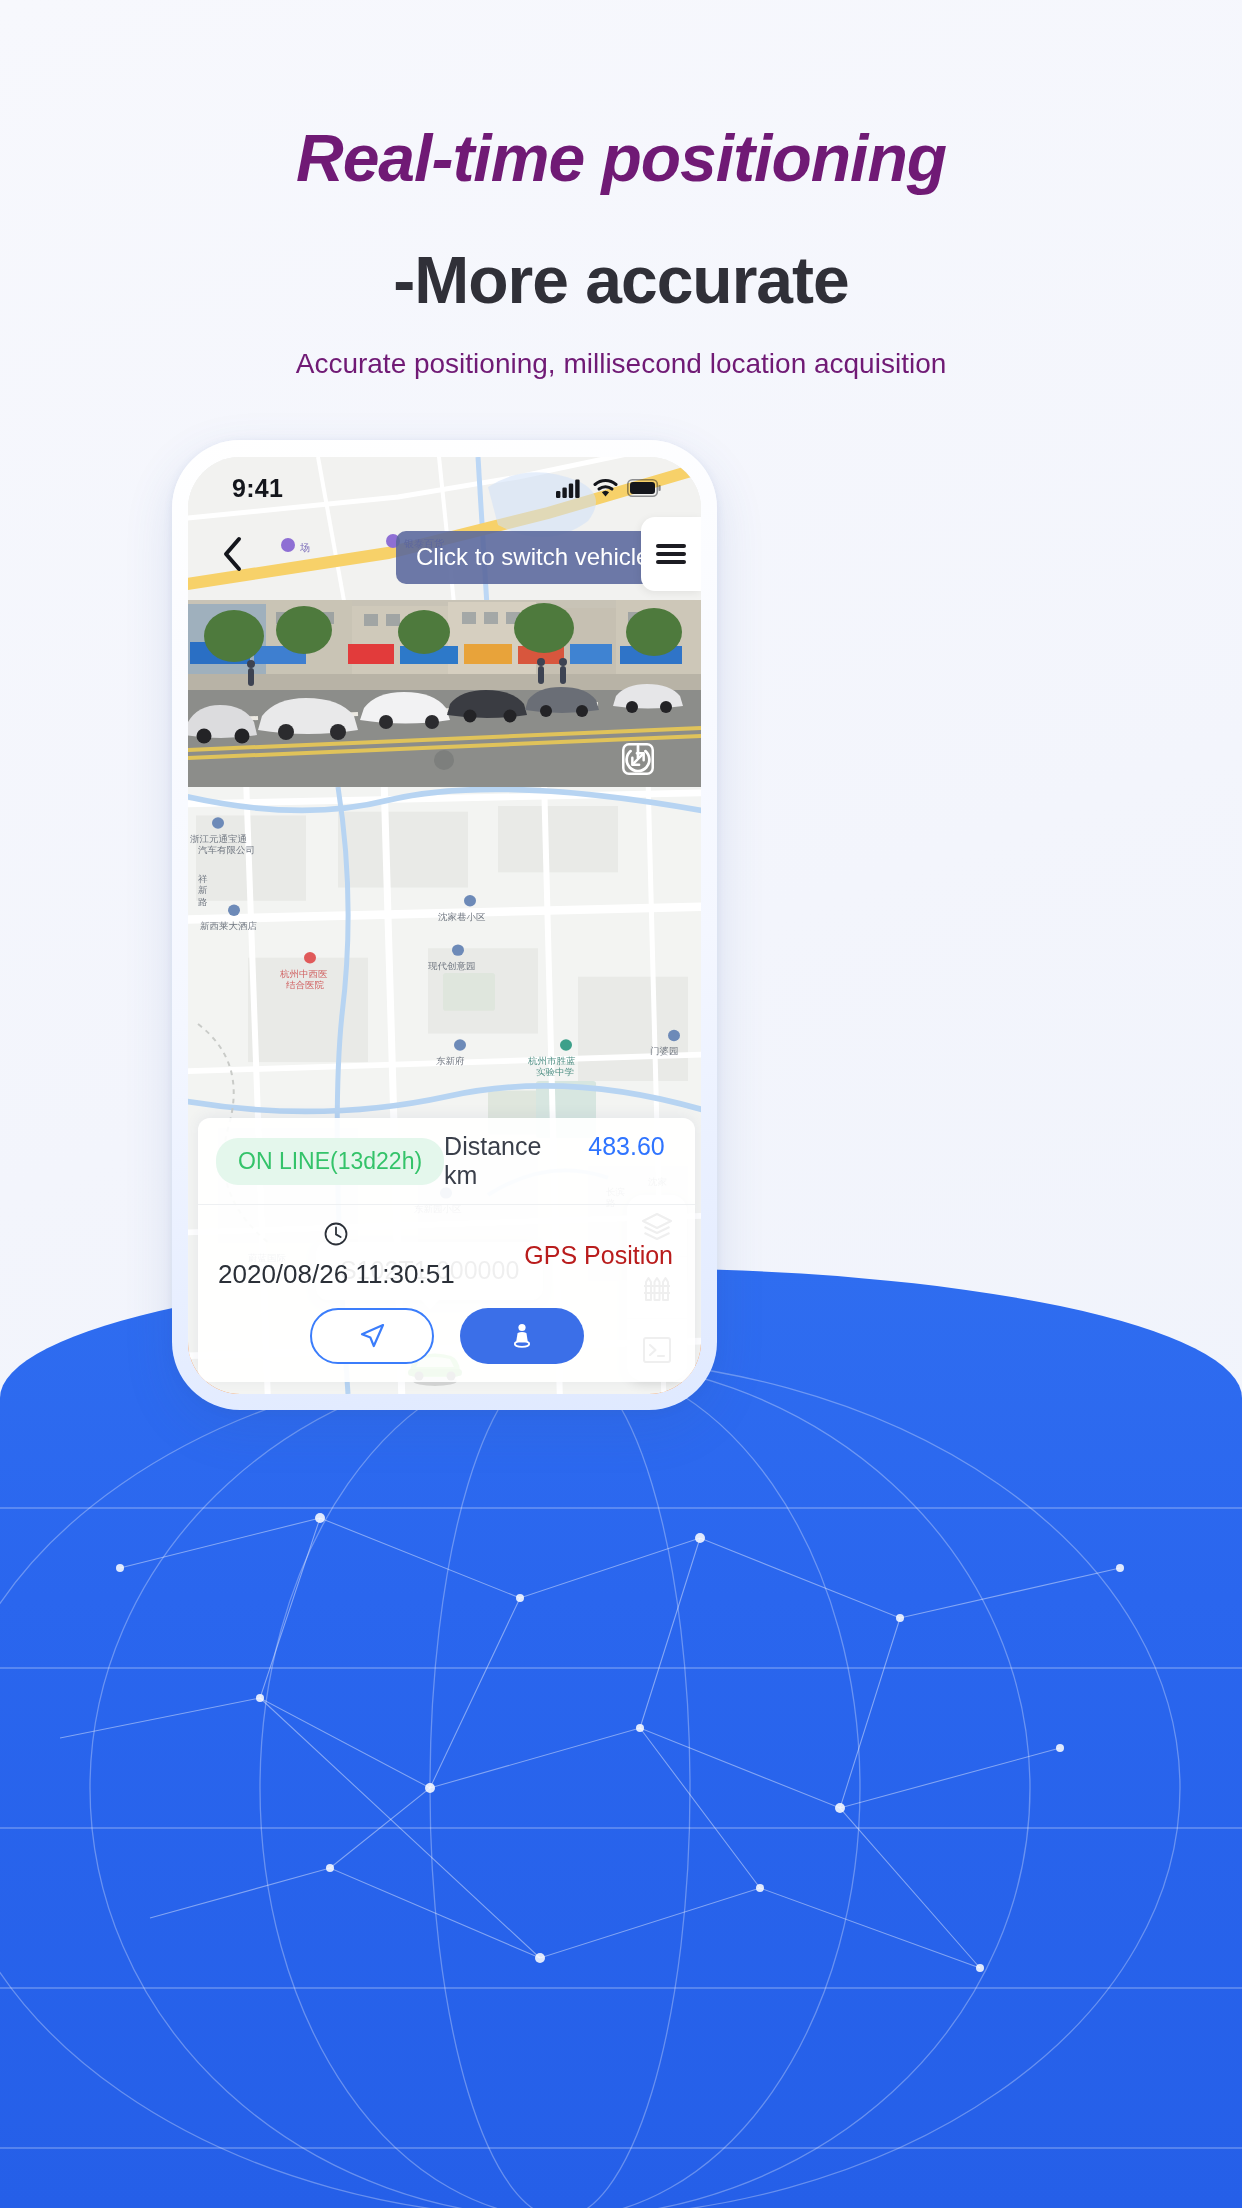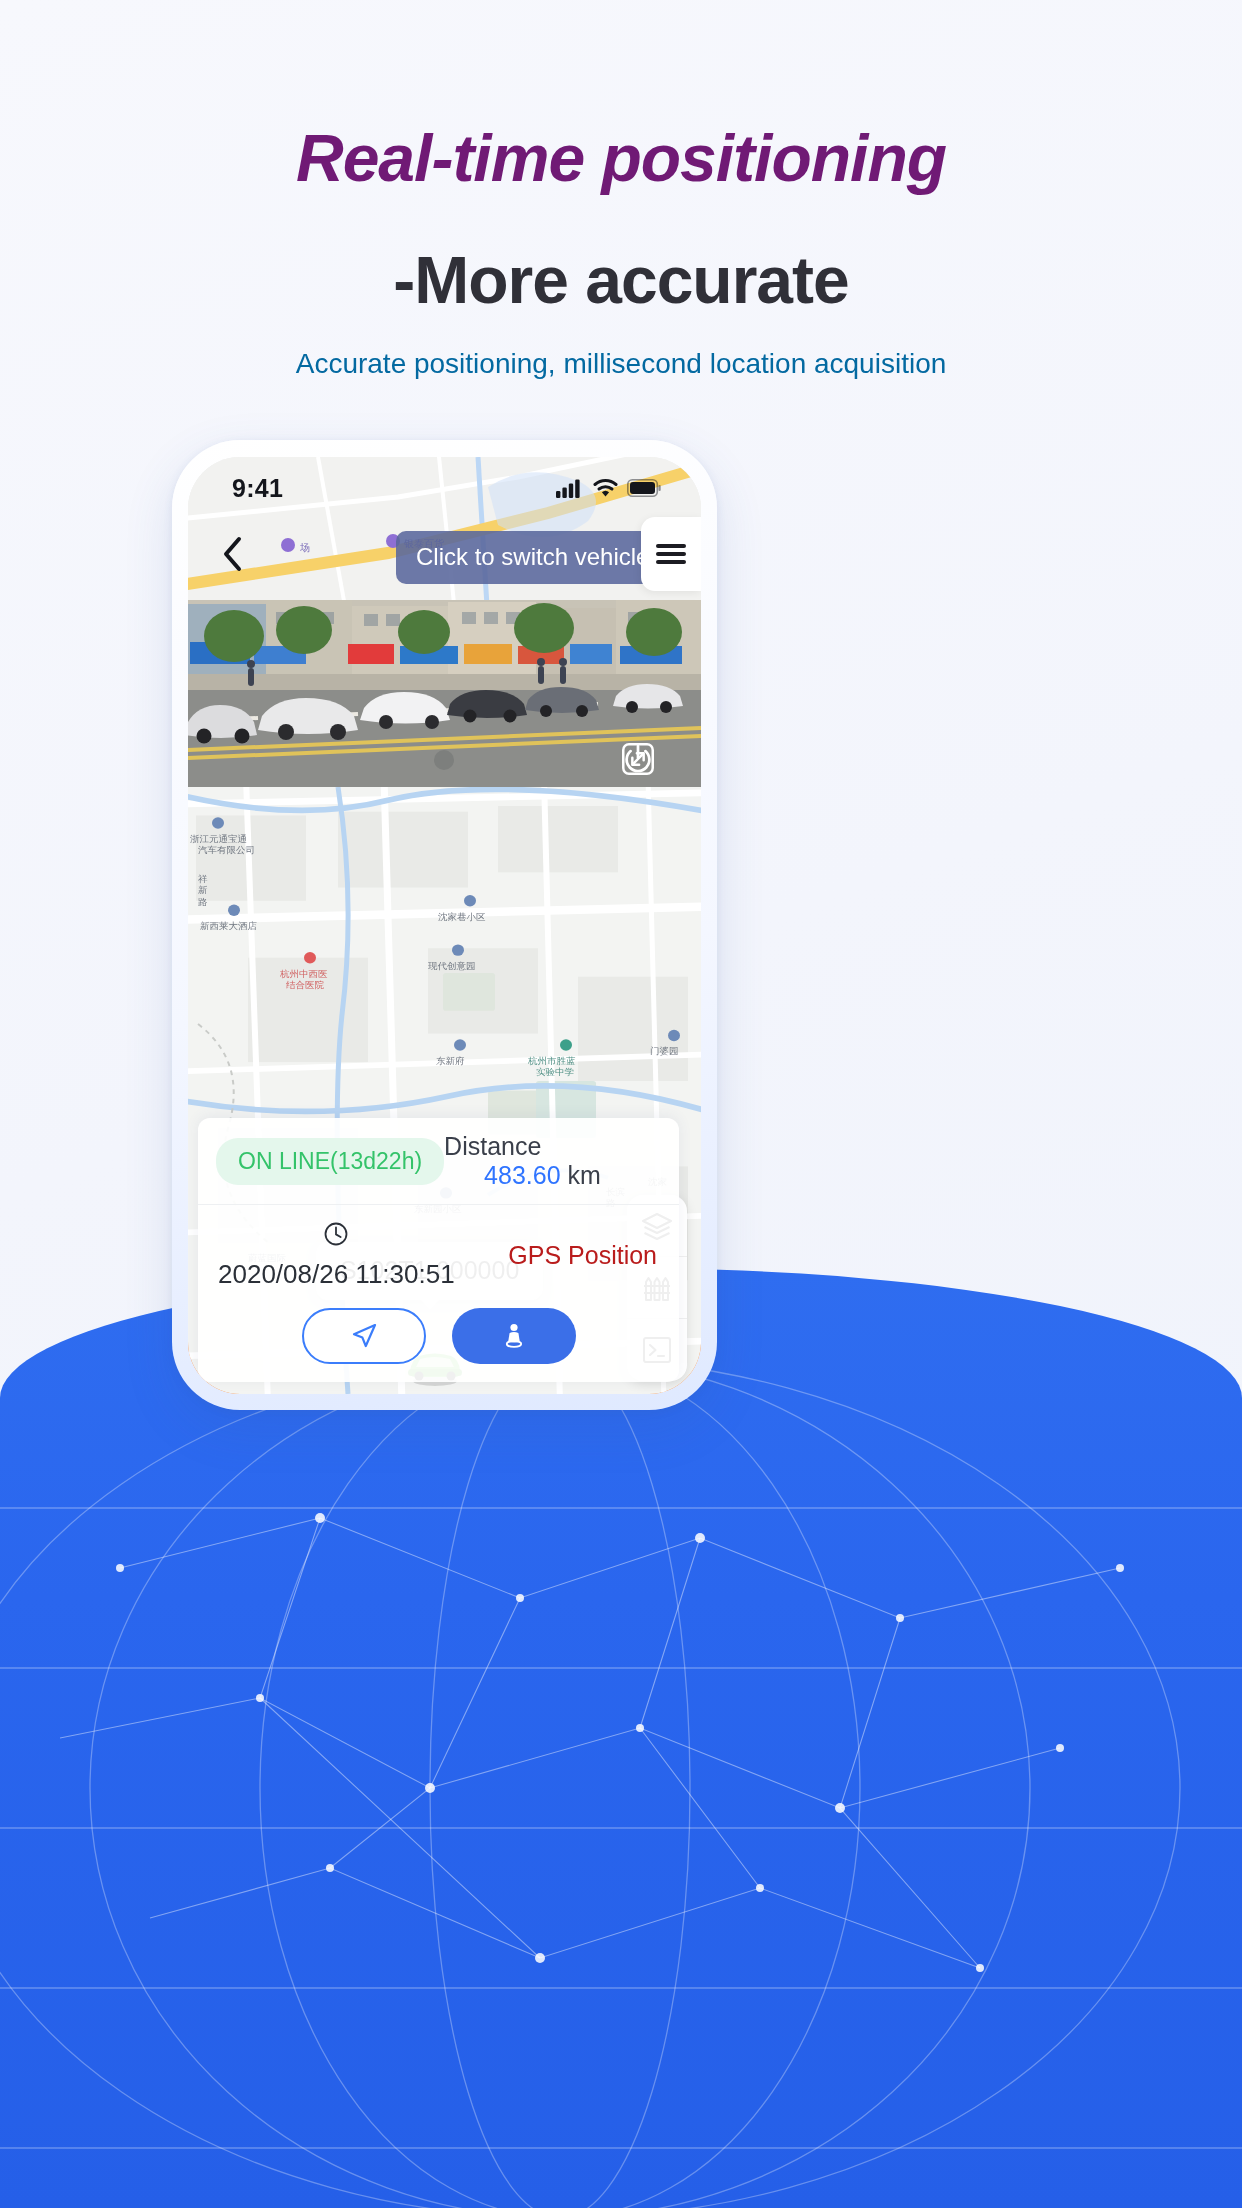--- a/index.html
+++ b/index.html
@@ -37,21 +37,21 @@
   }
   .headline .l2 {
     display: block;
     font-size: 66px; font-weight: 700; letter-spacing: -1px;
     color: #303038;
     margin-top: 45px;
   }
   .subhead {
     position: absolute; top: 348px; left: 0; right: 0;
     text-align: center;
-    font-size: 28px; color: #0369a1; font-weight: 400;
+    font-size: 28px; color: #701a75; font-weight: 400;
   }
 
   
   .phone {
     position: absolute;
     left: 172px; top: 440px;
     width: 545px; height: 970px;
     border-radius: 68px;
     background: linear-gradient(170deg, #ffffff 0%, #f4f7ff 55%, #dfe9ff 100%);
     padding: 17px 16px 16px 16px;
@@ -162,21 +162,21 @@
     overflow: hidden;
   }
   .right-stack .item {
     height: 62px; display: flex; align-items: center; justify-content: center; cursor: pointer;
     border-bottom: 1px solid #f0f0f0;
   }
   .right-stack .item:last-child { border-bottom: none; }
 
   
   .info-card {
-    position: absolute; left: 10px; right: 22px; bottom: 12px;
+    position: absolute; left: 10px; right: 6px; bottom: 12px;
     background: rgba(255,255,255,0.93);
     border-radius: 12px;
     box-shadow: 0 -2px 14px rgba(60,80,140,.08);
     overflow: hidden;
     z-index: 7;
   }
   .info-row1 {
     display: flex; align-items: center; justify-content: space-between;
     padding: 14px 22px 14px 18px;
     border-bottom: 1px solid #eef0f2;

